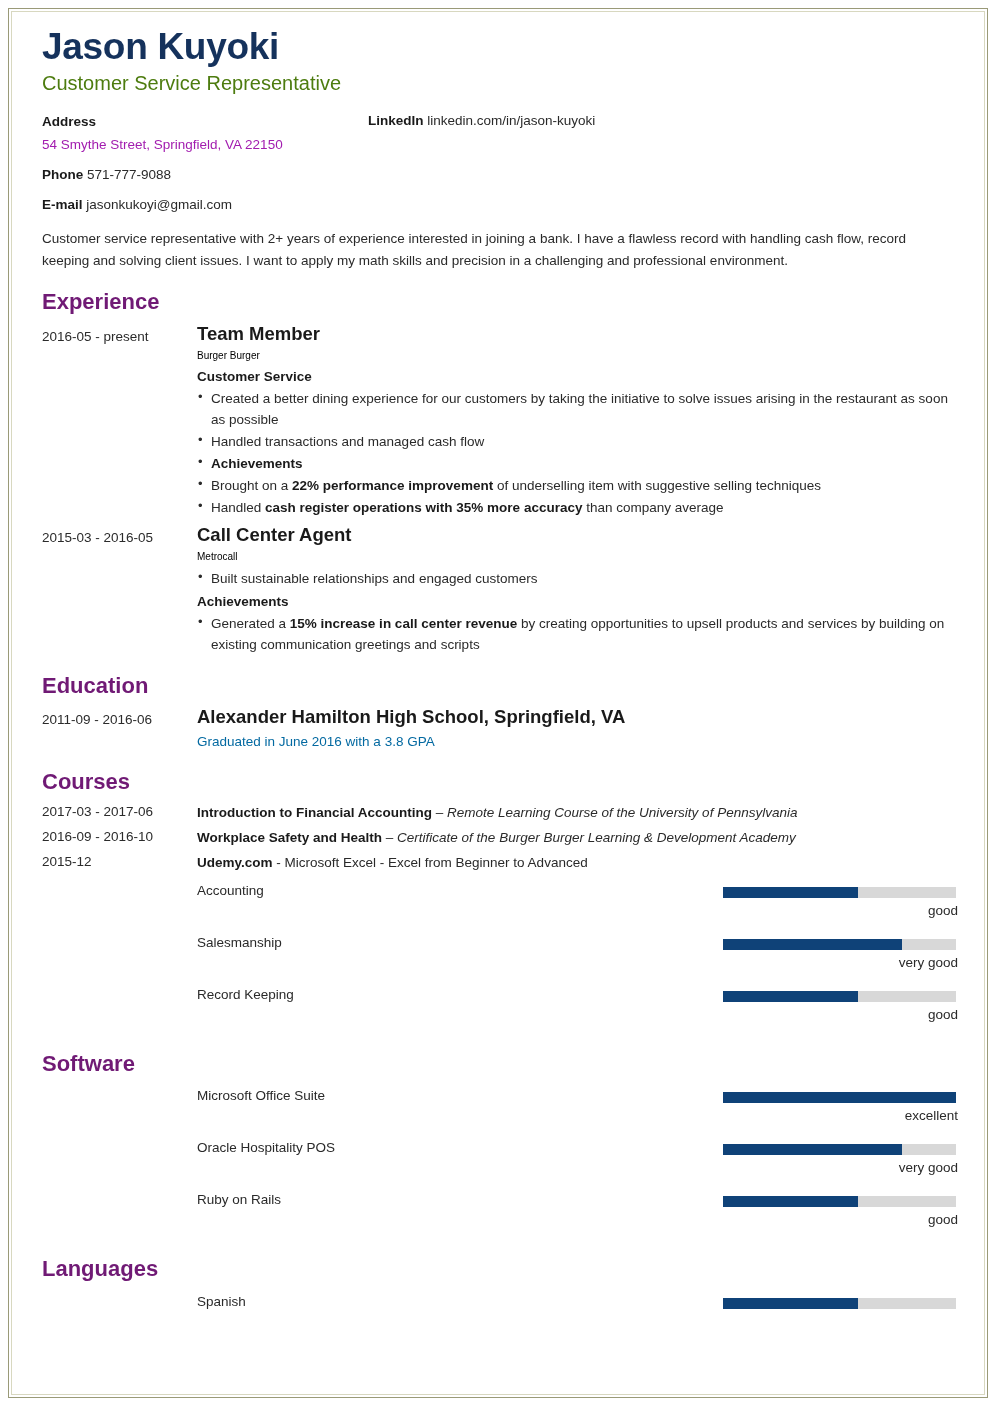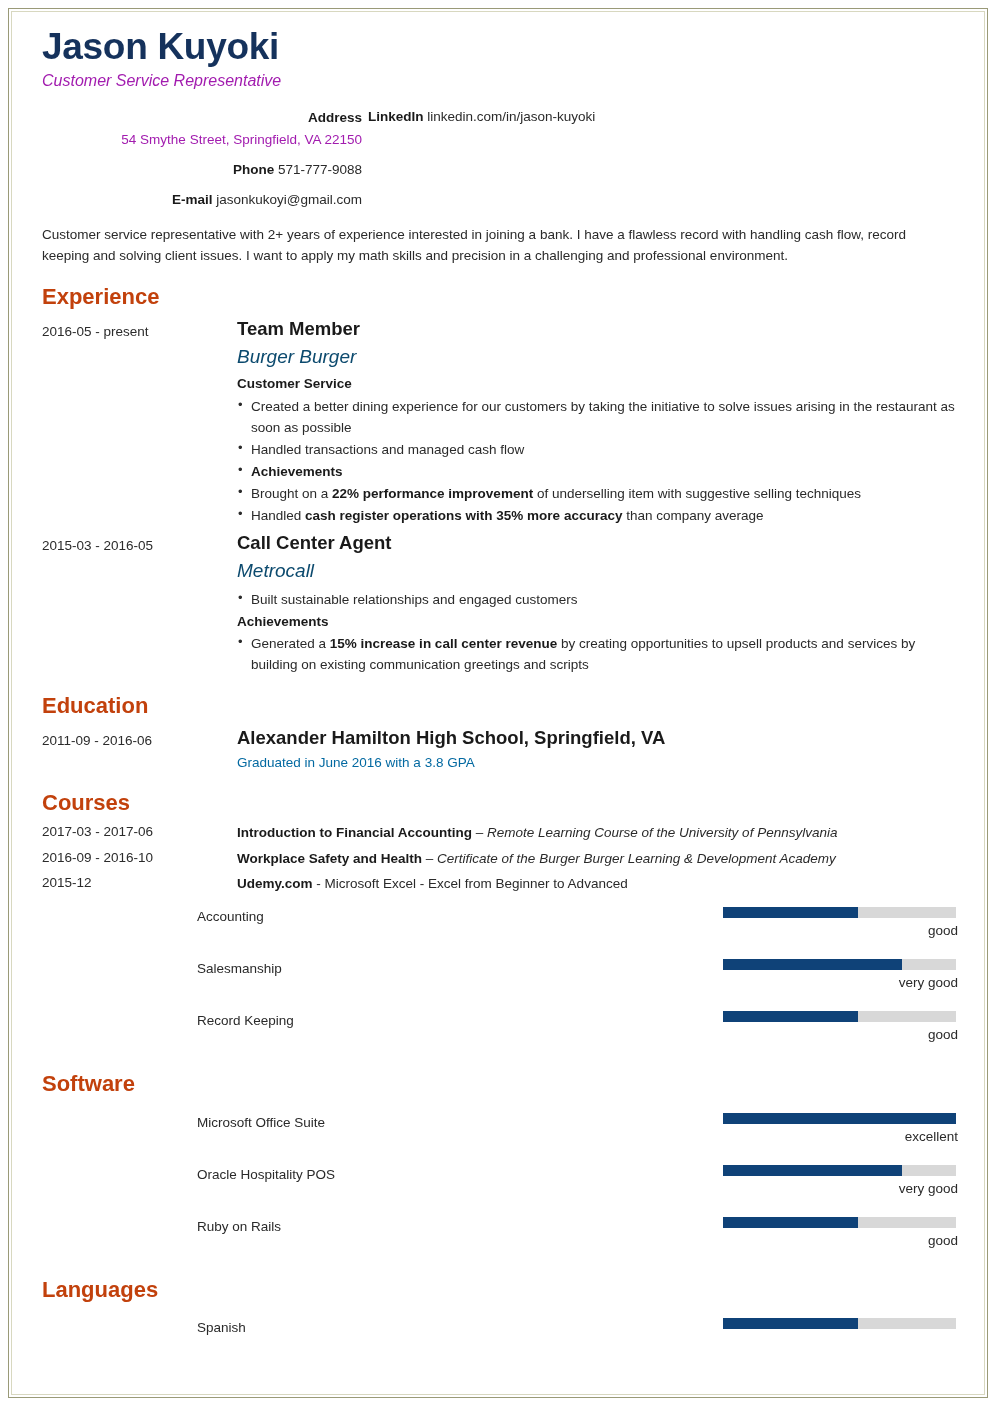--- a/index.html
+++ b/index.html
@@ -47,26 +47,25 @@
   
   .name {
     font-size: 37px;
     font-weight: bold;
     color: #15325c;
     letter-spacing: -0.3px;
     line-height: 1.12;
     margin: 0 0 4px 0;
   }
   .job-title {
-    font-size: 16px;
+    font-size: 20px;
     font-weight: normal;
-    color: #a21caf;
+    color: #4d7c0f;
     line-height: 1.2;
     margin: 0 0 18px 0;
-    font-style: italic;
   }
 
   
   .contact-grid {
     position: relative;
     margin-bottom: 14px;
   }
   .contact-row {
     margin-bottom: 12px;
     font-size: 13.5px;
@@ -76,21 +75,20 @@
   .contact-label {
     font-weight: bold;
     color: #1a1a1a;
   }
   .contact-value {
     font-weight: normal;
     color: #2a2a2a;
   }
   .contact-left {
     width: 320px;
-    text-align: right;
   }
   .contact-address-line {
     margin-top: 4px;
     font-size: 13.5px;
     color: #a21caf;
   }
   .contact-right {
     position: absolute;
     left: 326px;
     top: 0;
@@ -102,31 +100,30 @@
     line-height: 1.62;
     color: #2a2a2a;
     margin: 12px 0 4px 0;
     width: 912px;
   }
 
   
   .section-heading {
     font-size: 22px;
     font-weight: bold;
-    color: #c2410c;
+    color: #701a75;
     margin: 16px 0 6px 0;
     line-height: 1.25;
   }
 
   
   .entry {
     display: flex;
     align-items: flex-start;
     margin-bottom: 4px;
-    gap: 40px;
   }
   .entry-date {
     width: 155px;
     flex: 0 0 155px;
     font-size: 13.5px;
     color: #2b2b2b;
     padding-top: 6px;
     line-height: 1.35;
   }
   .entry-date.course-date {
@@ -137,23 +134,22 @@
     min-width: 0;
   }
   .entry-title {
     font-size: 18.5px;
     font-weight: bold;
     color: #1a1a1a;
     line-height: 1.3;
     margin-bottom: 3px;
   }
   .entry-org {
-    font-size: 19px;
-    font-style: italic;
-    color: #0c4a6e;
+    font-size: 10px;
+    color: #000000;
     line-height: 1.4;
     margin-bottom: 4px;
   }
   .entry-subhead {
     font-size: 13.5px;
     font-weight: bold;
     color: #1a1a1a;
     line-height: 1.45;
     margin-bottom: 2px;
   }
@@ -204,21 +200,21 @@
   .course-line i { font-style: italic; }
 
   
   .rating-row {
     position: relative;
     height: 52px;
   }
   .rating-label {
     position: absolute;
     left: 155px;
-    top: 11px;
+    top: 5px;
     font-size: 13.5px;
     color: #2a2a2a;
   }
   .rating-track {
     position: absolute;
     left: 681px;
     top: 9px;
     width: 233px;
     height: 11px;
     background: #d8d8d8;

